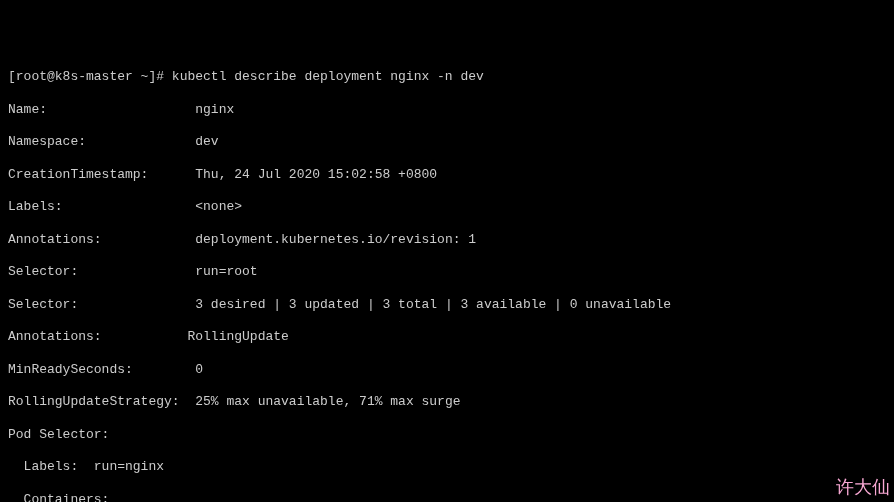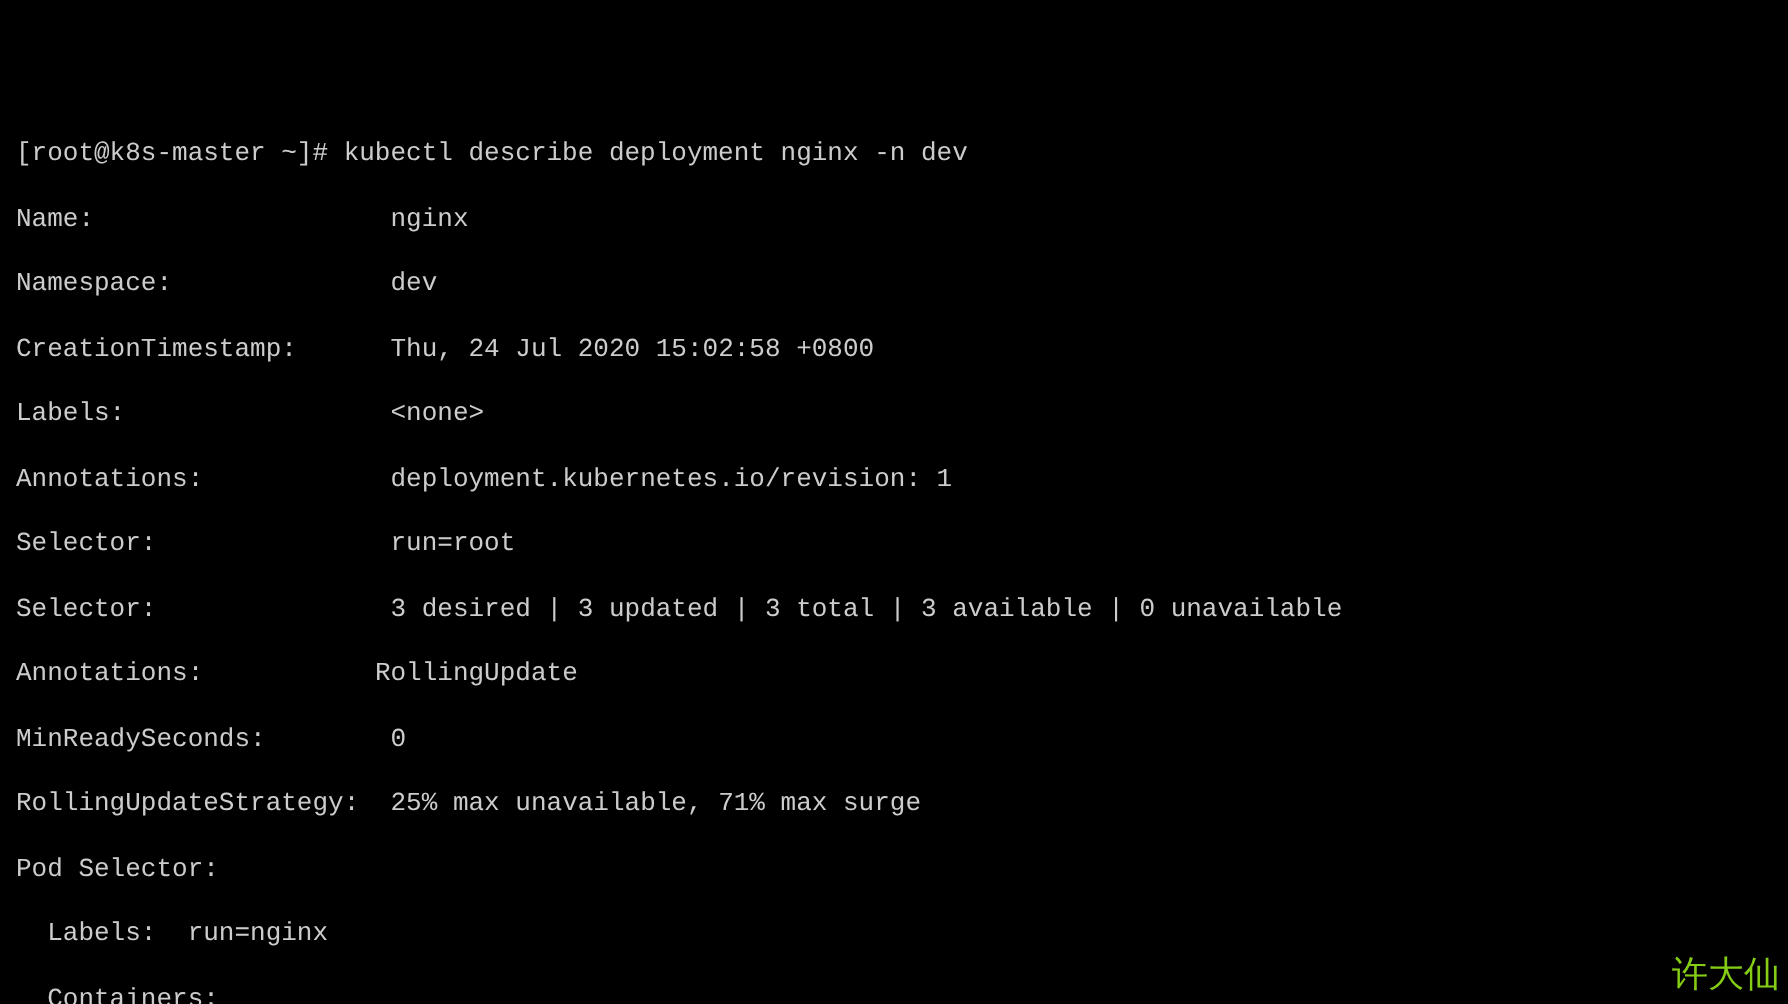--- a/index.html
+++ b/index.html
@@ -20,21 +20,21 @@
       white-space: pre;
       position: relative;
     }
     .line {
       display: block;
     }
     .watermark {
       position: absolute;
       right: 4px;
       bottom: 4px;
-      color: #84cc16;
+      color: #f9a8d4;
       font-size: 18px;
       font-family: 'SimSun', serif;
     }
   </style>
 </head>
 <body>
 
 
 
 <span class="line"><span>[root@k8s-master ~]# </span><span>kubectl describe deployment nginx -n dev</span></span>

